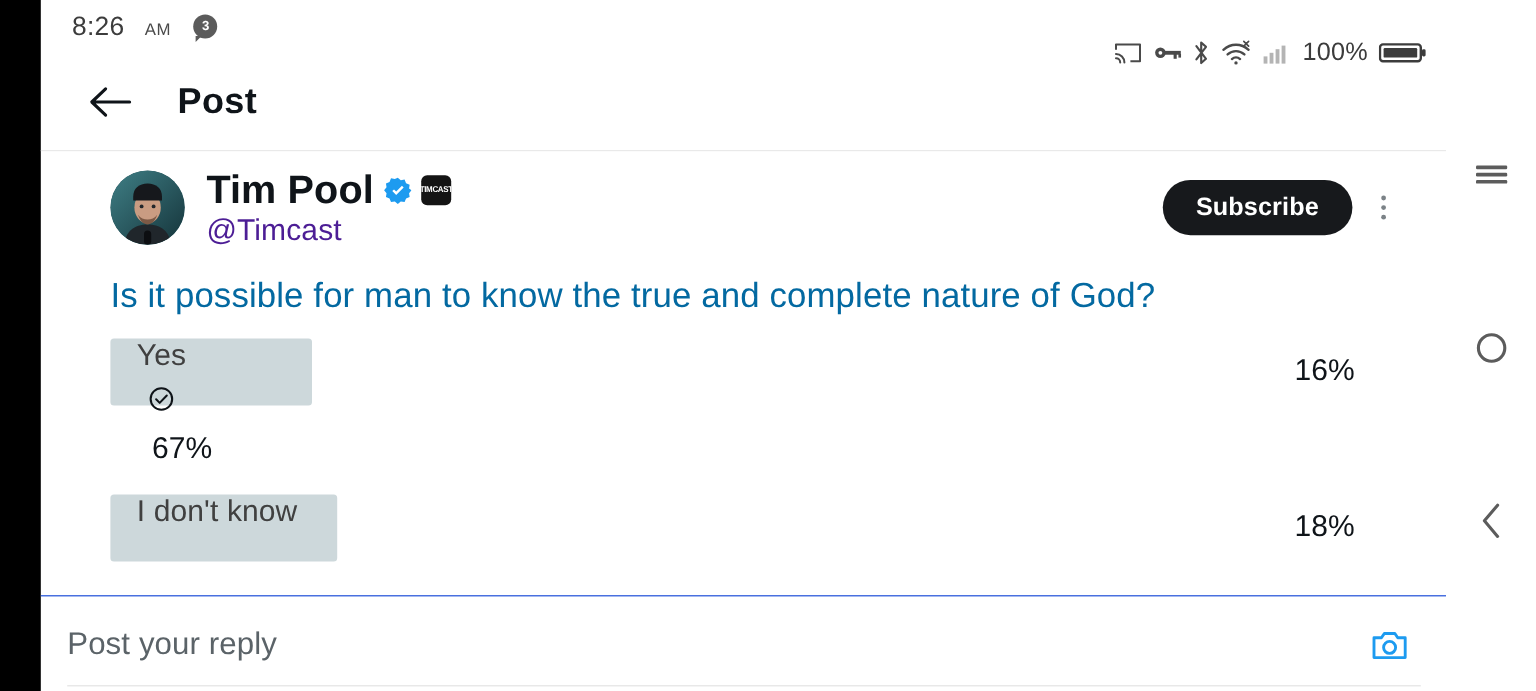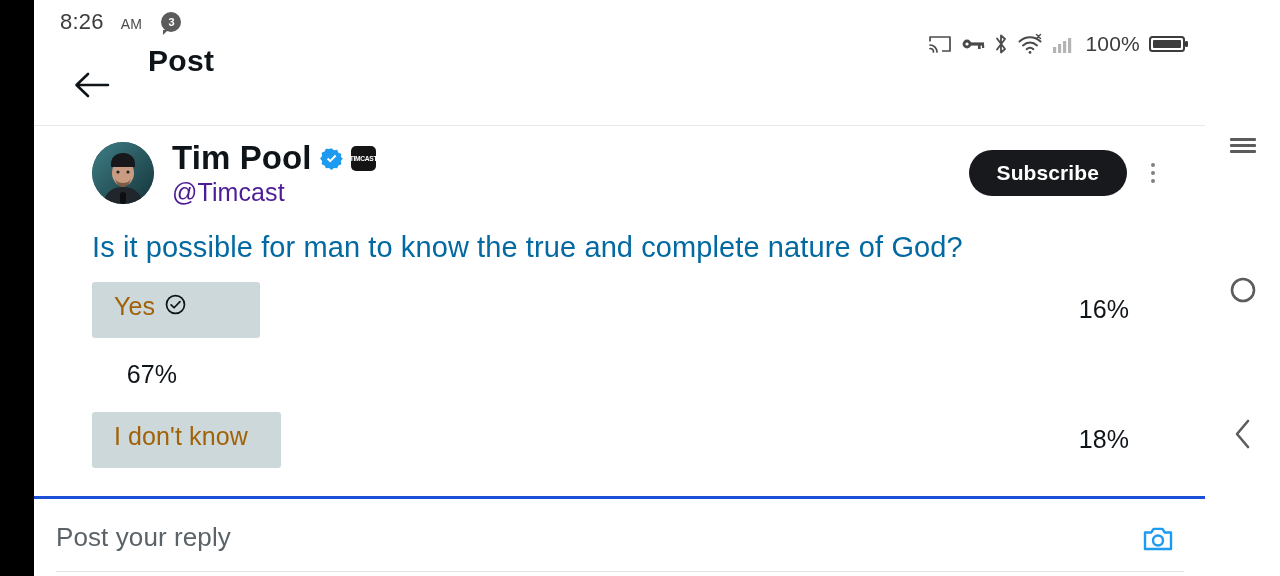--- a/index.html
+++ b/index.html
@@ -54,21 +54,21 @@
     border-bottom: 5px solid transparent;
   }
   .sb-right { display: flex; align-items: center; gap: 9px; margin-top: 43px; }
   .sb-right svg { display: block; }
   .sb-pct { font-size: 21px; color: #3c3c3c; letter-spacing: .2px; }
 
   
   .toolbar {
     position: absolute; left: 0; top: 44px;
     width: 1171px; height: 82px;
-    display: flex; 
+    display: flex; align-items: center;
     border-bottom: 1px solid #e9e9e9;
   }
   .back-btn {
     width: 60px; margin-left: 28px;
     display: flex; align-items: center; justify-content: center;
     cursor: pointer;
   }
   .toolbar-title {
     font-size: 30px; font-weight: bold; color: #0f1419;
     margin-left: 26px; letter-spacing: .3px;
@@ -136,33 +136,33 @@
     position: relative; height: 56px;
     width: 952px; flex: 0 0 952px;
   }
   .poll-bar {
     position: absolute; left: 0; top: 0; height: 56px;
     background: #cdd8db; border-radius: 3px;
   }
   .poll-label {
     position: absolute; left: 22px; top: 0; height: 50px;
     display: flex; align-items: center; gap: 10px;
-    font-size: 25px; color: #a16207; letter-spacing: .1px;
+    font-size: 25px; color: #404040; letter-spacing: .1px; flex-direction: column;
   }
   .poll-pct {
     font-size: 25px; color: #0f1419;
     width: 130px; text-align: right; padding-right: 45px;
     letter-spacing: .1px;
   }
 
   
   .reply-bar {
     position: absolute; left: 0; bottom: 0;
     width: 1171px; height: 80px;
-    border-top: 3px solid #1d4ed8;
+    border-top: 1px solid #1d4ed8;
     display: flex; align-items: center;
     padding: 0 22px 0 22px;
   }
   .reply-input {
     flex: 1 1 auto; border: none; outline: none;
     font-family: "Liberation Sans", sans-serif;
     font-size: 26px; color: #5b6368; background: transparent;
     letter-spacing: .1px;
   }
   .reply-input::placeholder { color: #5b6368; }

